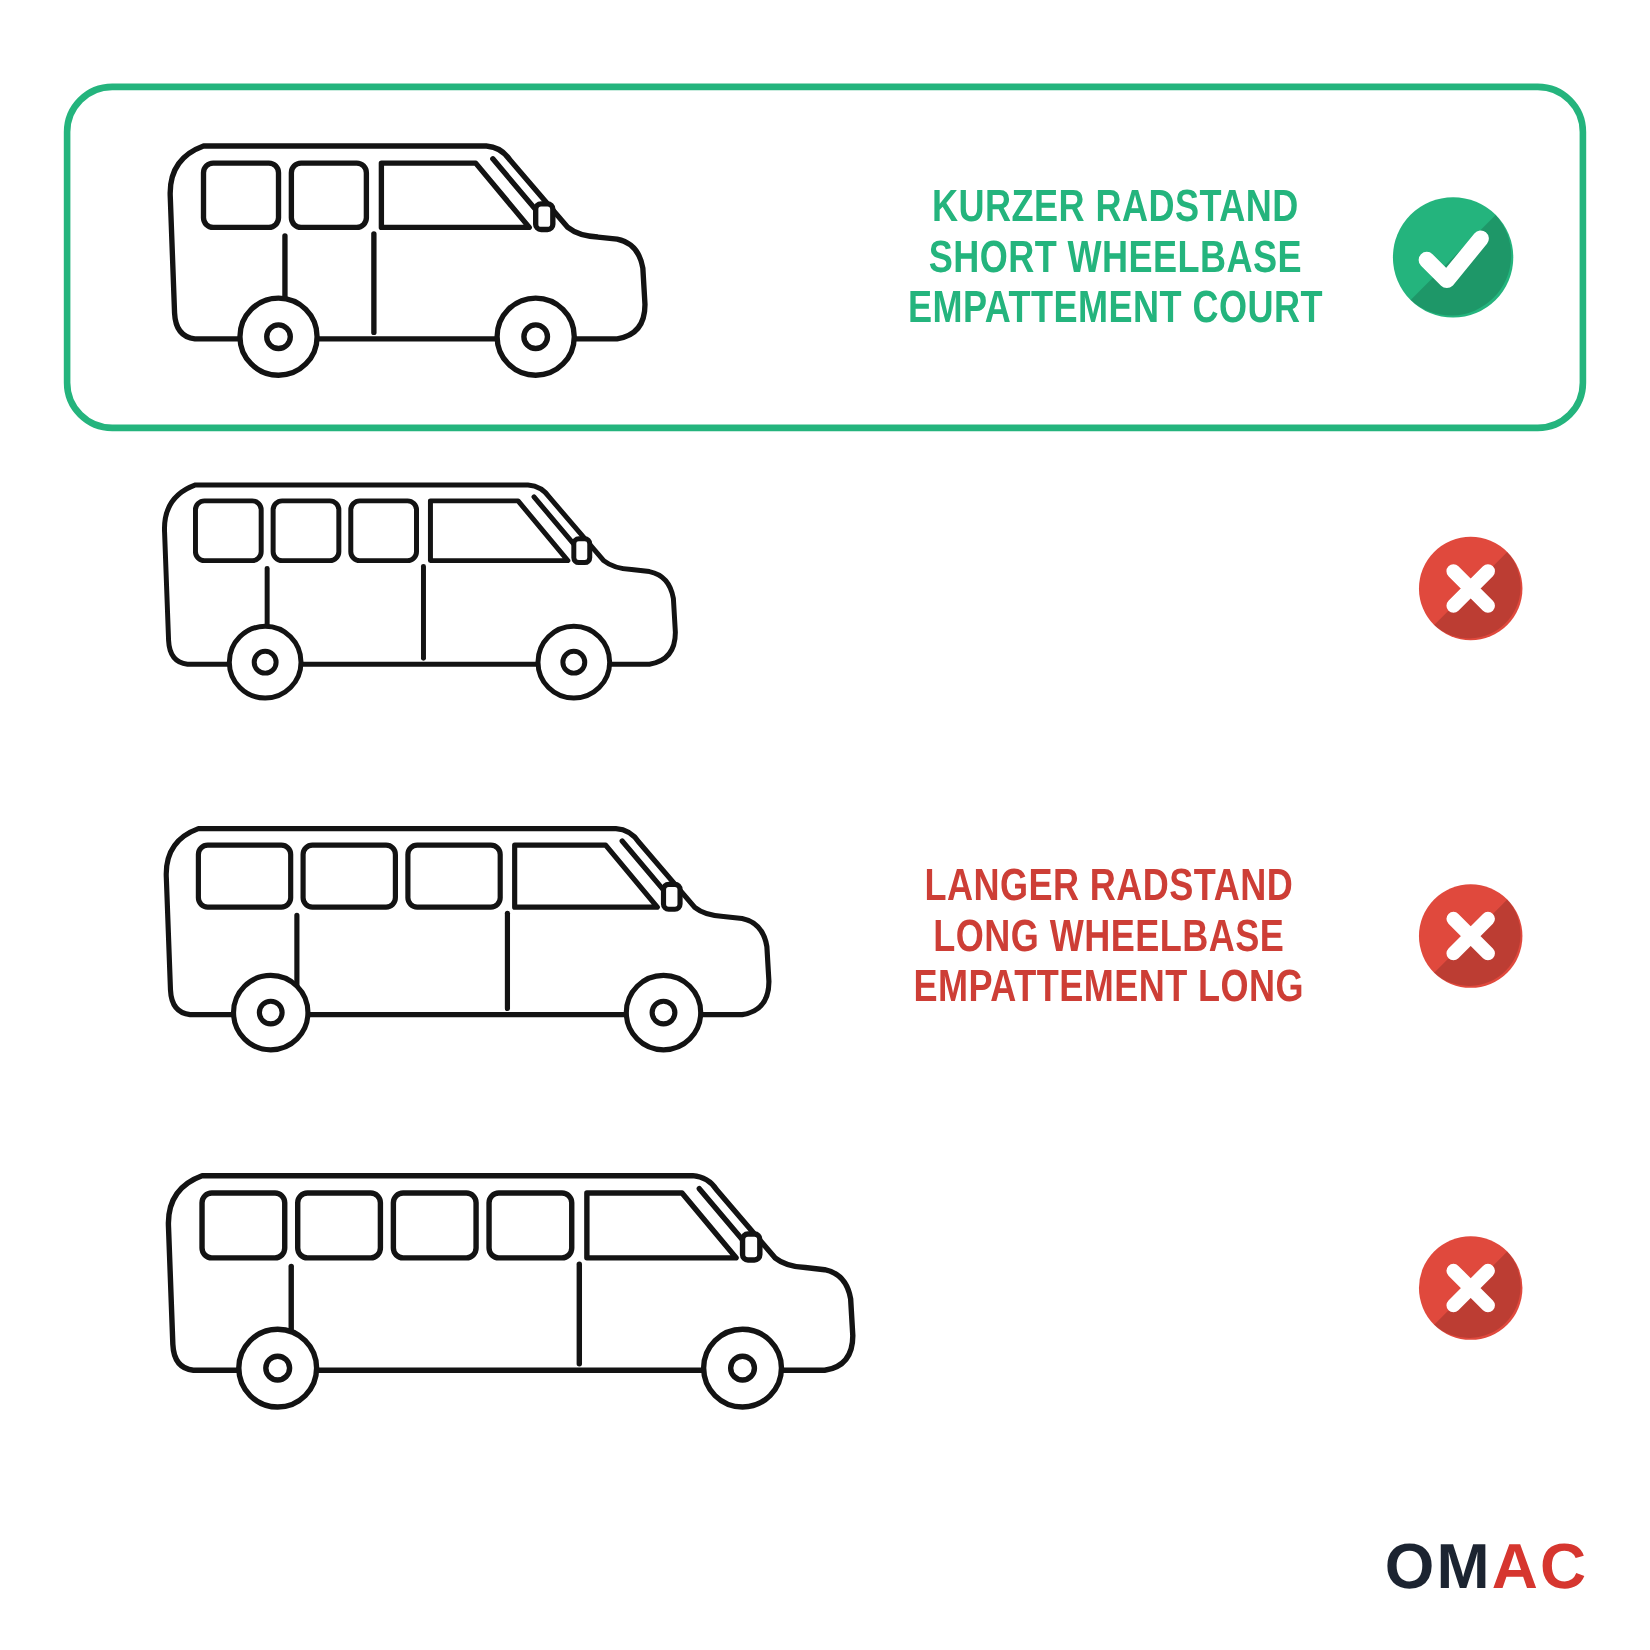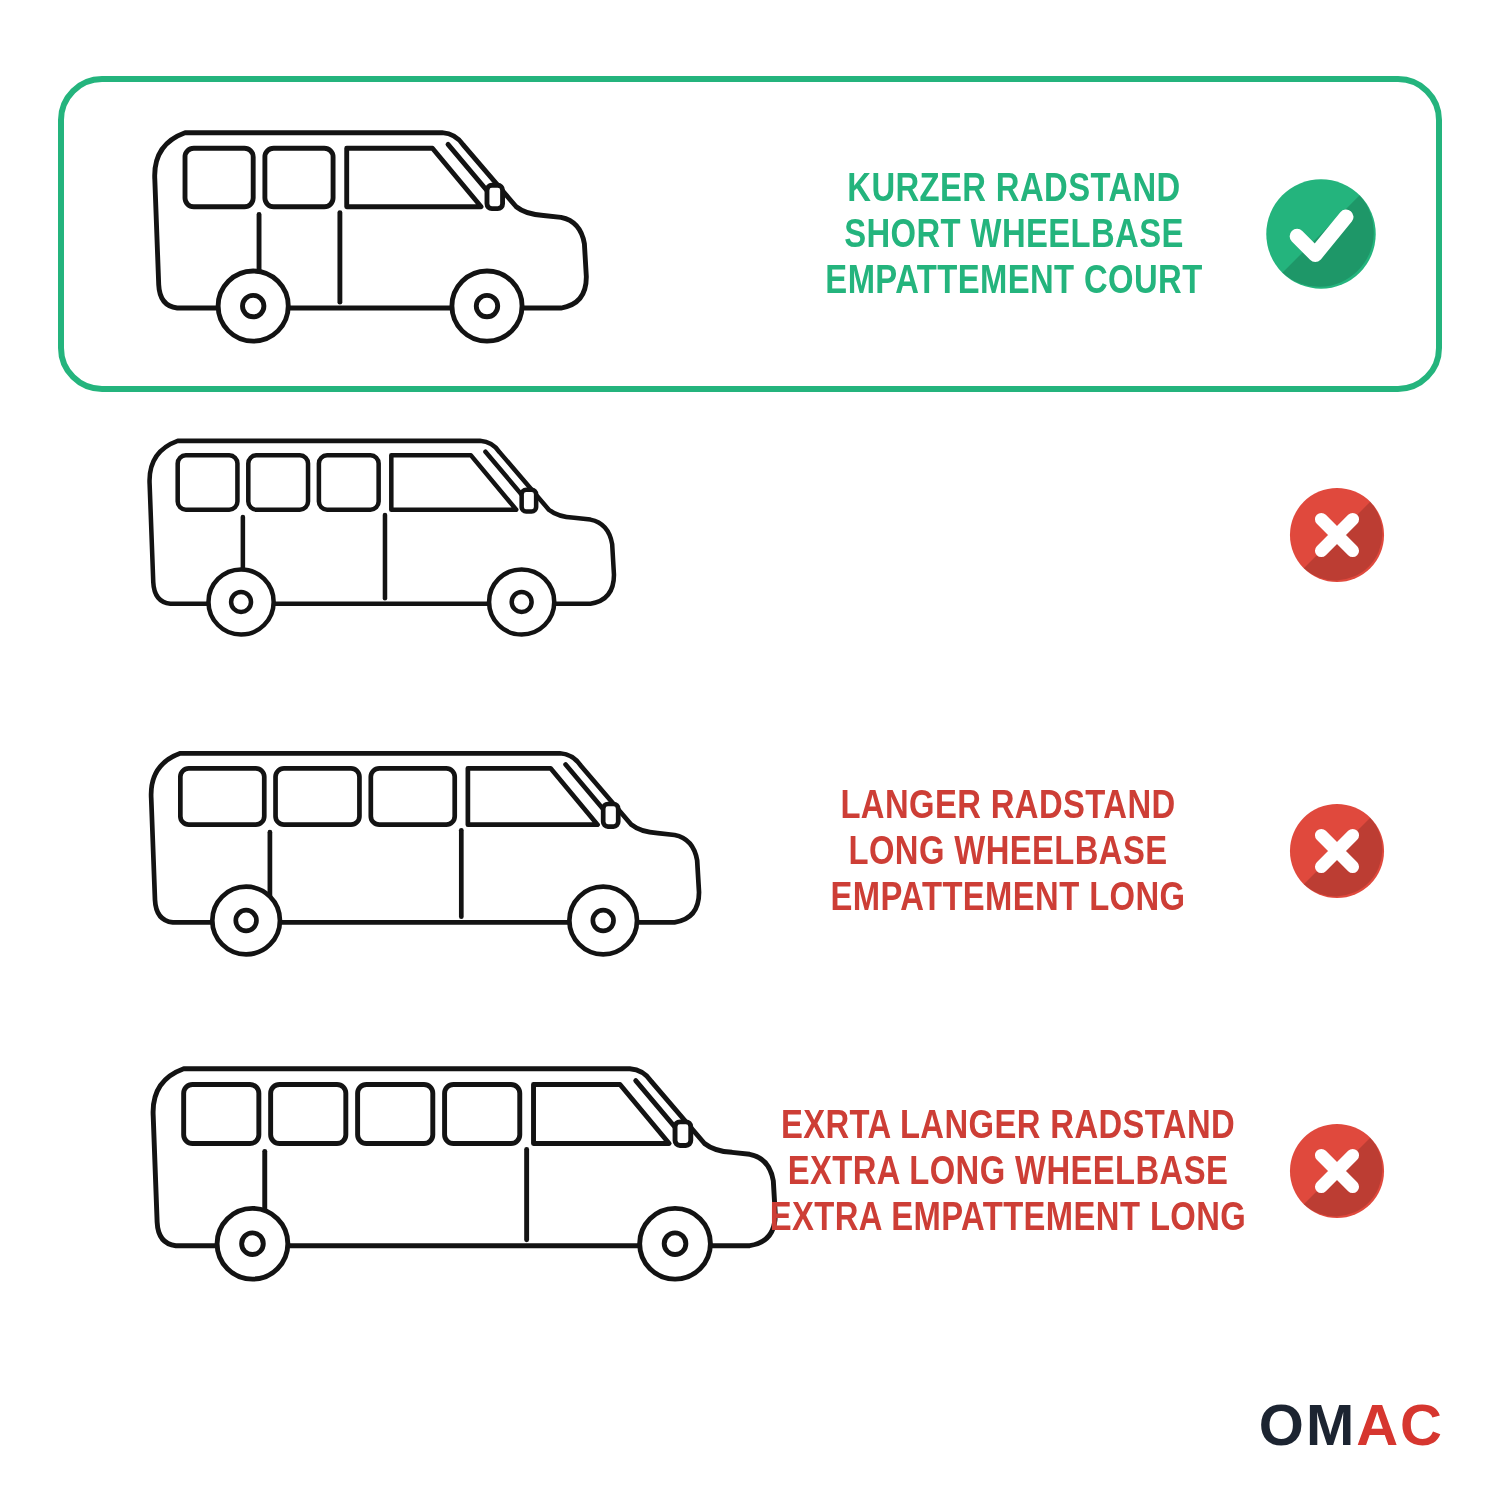--- a/index.html
+++ b/index.html
@@ -144,27 +144,20 @@
           <rect fill="#fff" x="342.5" y="64" width="76.5" height="60" rx="9"></rect>
           <path d="M 159.5 132 L 159.5 222"></path>
           <path d="M 426 130 L 426 222"></path>
           <rect fill="#fff" x="577" y="102" width="16" height="24" rx="5"></rect>
           <circle fill="#fff" cx="147" cy="226" r="36"></circle>
           <circle fill="#fff" cx="147" cy="226" r="11"></circle>
           <circle fill="#fff" cx="577" cy="226" r="36"></circle>
           <circle fill="#fff" cx="577" cy="226" r="11"></circle>
         </svg>
       </div>
-    <div class="label red">
-      <div class="inner">
-        <div>EXRTA LANGER RADSTAND</div>
-        <div>EXTRA LONG WHEELBASE</div>
-        <div>EXTRA EMPATTEMENT LONG</div>
-      </div>
-    </div>
     <div class="status">
         <svg xmlns="http://www.w3.org/2000/svg" viewBox="0 0 100 100">
           <circle cx="50" cy="50" r="48" fill="#e0493d"></circle>
           <path d="M83.9 16.1 A48 48 0 0 1 16.1 83.9 Z" fill="rgba(0,0,0,0.16)"></path>
           <path d="M34 34 L66 66 M66 34 L34 66" fill="none" stroke="#fff" stroke-width="13" stroke-linecap="round" stroke-linejoin="round"></path>
         </svg>
       </div>
   </section>
 
   <div class="logo">

